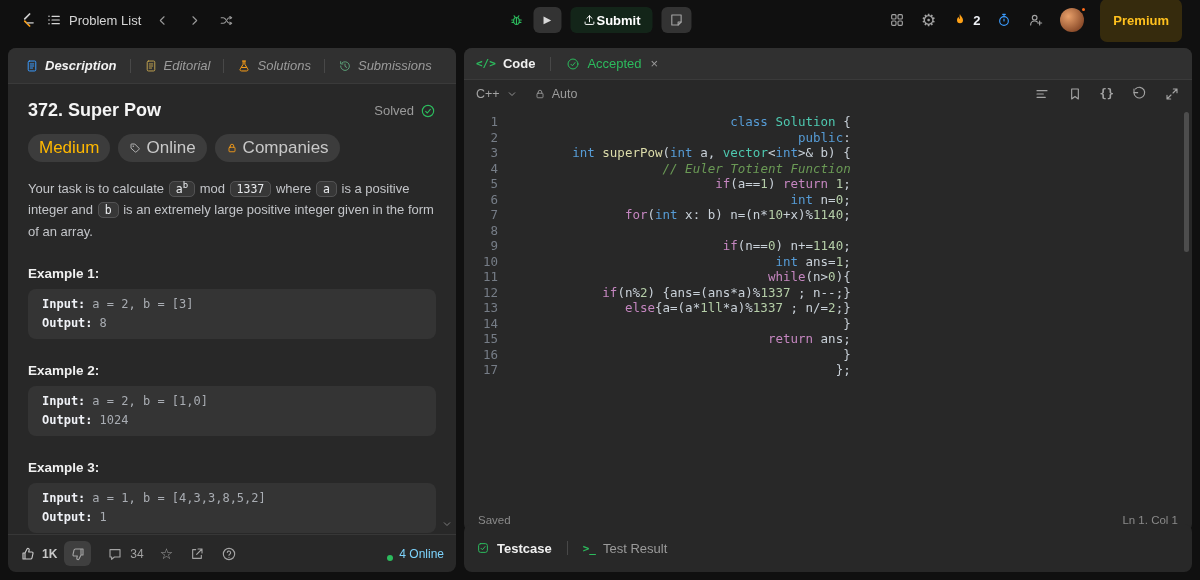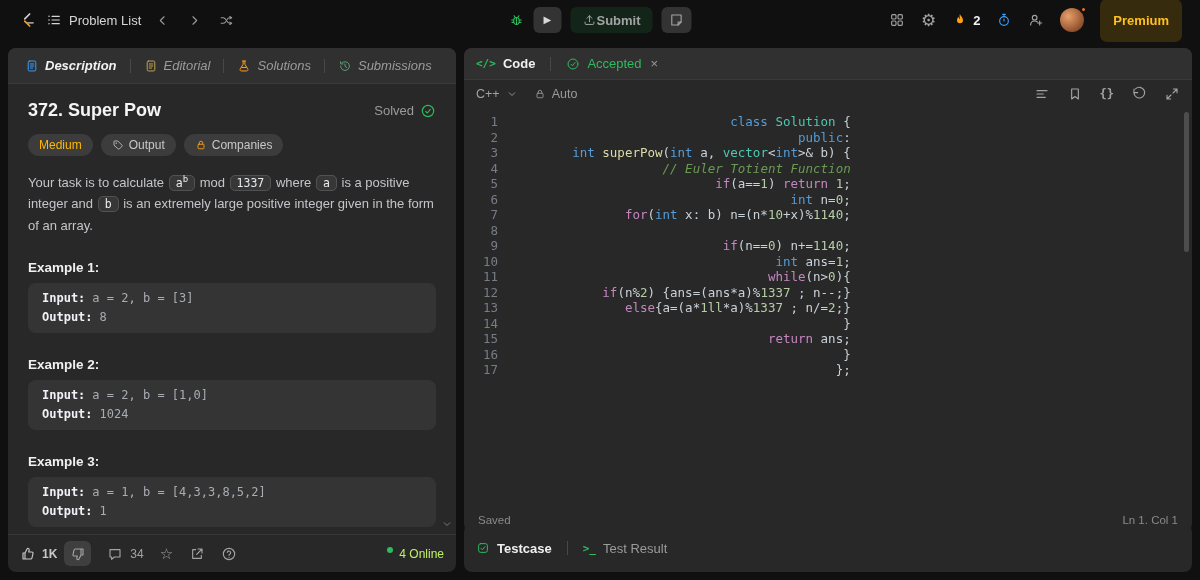--- a/index.html
+++ b/index.html
@@ -22,21 +22,21 @@
   
   .topbar { position:absolute; top:0; left:0; right:0; height:40px;
     display:flex; align-items:center; justify-content:space-between; padding:0 18px; }
   .tb-left { display:flex; align-items:center; gap:10px; }
   .tb-item { display:flex; align-items:center; gap:7px; color:#d6d6d6; font-weight:500; }
   .tb-chev { width:22px; height:22px; color:#9b9b9b; }
   .tb-center { position:absolute; left:50%; top:0; height:40px; transform:translateX(-50%);
     display:flex; align-items:center; gap:9px; }
   .btn-box { height:26px; min-width:28px; background:#333333; border-radius:6px; padding:0 7px; }
   .play-glyph { font-size:10px; color:#d8d8d8; line-height:1; }
-  .submit-btn { background:rgba(44,187,93,.13); color:#a3a3a3; gap:0; padding:0 12px; font-weight:600; }
+  .submit-btn { background:rgba(44,187,93,.13); color:#ffffff; gap:0; padding:0 12px; font-weight:600; }
   .tb-right { display:flex; align-items:center; gap:16px; }
   .streak { display:flex; align-items:center; gap:5px; color:#eff1f6; font-weight:600; }
   .gear-glyph { font-size:17px; color:#a3a3a3; line-height:1; }
   .avatar { width:24px; height:24px; border-radius:50%; position:relative;
     background:radial-gradient(circle at 35% 35%, #e8a06a, #8a4b2a 75%); }
   .avatar .dot { position:absolute; top:-2px; right:-3px; width:7px; height:7px;
     border-radius:50%; background:#ff6b1a; border:2px solid #101010; }
   .premium { height:43px; padding:0 13px; border-radius:7px;
     background:rgba(255,184,0,.16); color:#ffc11e; font-weight:600; }
 
@@ -48,41 +48,41 @@
   .tab { display:flex; align-items:center; gap:6px; padding:4px 5px; color:#9b9b9b; border-radius:5px;font-style:italic; }
   .tab.active { color:#f2f2f2; font-weight:600; }
   .vdiv { width:1px; height:14px; background:#484848; margin:0 3px; }
 
   .desc-content { flex:1; padding:16px 20px 0 20px; overflow:hidden; position:relative; }
   .title-row { display:flex; justify-content:space-between; align-items:center; }
   .problem-title { font-size:18px; font-weight:700; color:#f5f5f5; }
   .solved { display:flex; align-items:center; gap:6px; color:#9b9b9b; }
   .pills { display:flex; gap:8px; margin-top:13px; }
   .pill { display:inline-flex; align-items:center; gap:5px; background:#3c3c3c;
-    color:#c8c8c8; font-size:12px; padding:4px 11px; border-radius:999px; }
+    color:#c8c8c8; font-size:17px; padding:4px 11px; border-radius:999px; }
   .pill.medium { color:#ffb800; }
   .desc-text { margin-top:16px; font-size:13px; line-height:1.65; color:#c3c5c9; }
   .inline-code { background:rgba(255,255,255,.07); border:1px solid rgba(247,250,255,.14);
     border-radius:5px; padding:0 6px; font-family:"DejaVu Sans Mono", monospace;
     font-size:11.5px; color:#e9ebee; margin:0 1px; white-space:nowrap; }
   .inline-code sup { font-size:9px; }
   .example-label { margin-top:24px; font-size:13.5px; font-weight:700; color:#f0f0f0; }
   .example-block { margin-top:8px; background:rgba(255,255,255,.06); border-radius:8px;
     padding:6px 14px; font-family:"DejaVu Sans Mono", monospace; font-size:12px;
     line-height:19px; color:#a9adb3; }
   .example-block .io { font-weight:700; color:#eff1f6; margin-right:7px; }
   .scroll-chevron { position:absolute; right:3px; bottom:42px; color:#8a8a8a; }
 
   .panel-footer { flex:0 0 38px; border-top:1px solid rgba(255,255,255,.07);
     display:flex; align-items:center; gap:16px; padding:0 12px; color:#a0a0a0; font-size:12px; }
   .footer-group { display:flex; align-items:center; gap:7px; }
   .likebtn { gap:6px; color:#c8c8c8; font-weight:600; }
   .thumb-down-box { background:#3f3f3f; border-radius:6px; width:27px; height:25px; }
   .star-glyph { font-size:15px; color:#a0a0a0; line-height:1; }
-  .online { margin-left:auto; display:flex; align-items:flex-start; gap:6px; color:#bef264; }
+  .online { margin-left:auto; display:flex; align-items:flex-end; gap:6px; color:#7dd3fc; }
   .online-dot { width:6px; height:6px; background:#2cbb5d; border-radius:50%; }
 
   
   .panel-code { position:absolute; left:464px; right:8px; top:48px; height:484px;
     background:#282828; border-radius:8px; display:flex; flex-direction:column; overflow:hidden; }
   .code-header { flex:0 0 32px; background:#303030; display:flex; align-items:center;
     gap:12px; padding:0 12px; border-bottom:1px solid rgba(255,255,255,.05); }
   .code-tab { display:flex; align-items:center; gap:7px; color:#f0f0f0; font-weight:600; }
   .code-glyph { color:#2cbb5d; font-family:"DejaVu Sans Mono", monospace; font-weight:700; font-size:11px; }
   .result-tab { display:flex; align-items:center; gap:7px; color:#2cbb5d; font-weight:500; }
@@ -269,21 +269,21 @@
       </div>
     </div>
 
     <div class="pills">
       <span class="pill medium">Medium</span>
       <span class="pill">
         <svg class="ic ic12" viewBox="0 0 24 24">
           <path d="M4 11.5 V5 a1 1 0 0 1 1-1 h6.5 L20 12.5 a1.5 1.5 0 0 1 0 2 L14.5 20 a1.5 1.5 0 0 1-2 0 Z"></path>
           <circle cx="8.5" cy="8.5" r="1.3" fill="currentColor" stroke="none"></circle>
         </svg>
-        <span>Output</span>
+        <span>Online</span>
       </span>
       <span class="pill">
         <svg class="ic ic12" viewBox="0 0 24 24" style="color:#ffa116">
           <rect x="6" y="10.5" width="12" height="9" rx="1.5"></rect>
             <path d="M8.5 10.5 V8 a3.5 3.5 0 0 1 7 0 V10.5"></path>
         </svg>
         <span>Companies</span>
       </span>
     </div>
 

